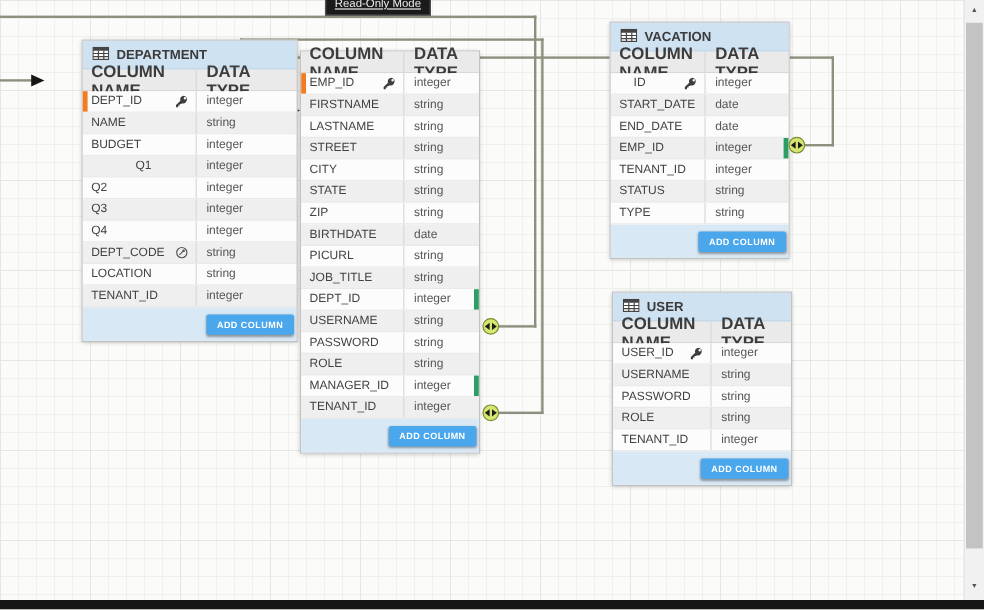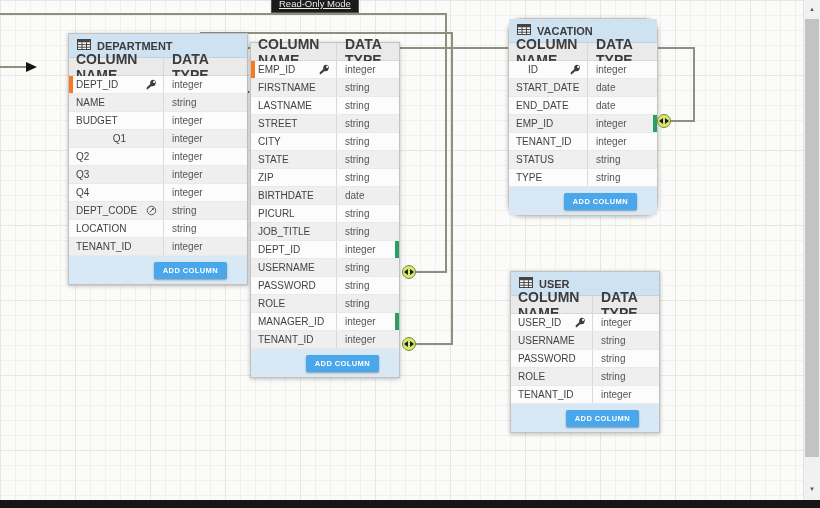--- a/index.html
+++ b/index.html
@@ -27,21 +27,21 @@
   .colhdr .ctype,.row .ctype{flex:1;border-left:1px solid #d9d9d9;display:flex;align-items:center;
     padding-left:8px;box-sizing:border-box}
   .row{height:18px;display:flex;font-size:10px;color:#424242;background:#fcfcfc;
     border-bottom:1px solid #e9e9e9;box-sizing:border-box;position:relative}
   .row.alt{background:#efefef}
   .row .ctype{color:#555}
   .keyicon{margin-left:auto;margin-right:6px;display:flex;align-items:center}
   .bar-left{position:absolute;left:0;top:0;bottom:0;width:4px;background:#f47b20}
   .bar-right{position:absolute;right:0;top:0;bottom:0;width:4px;background:#2d9e63}
   .ftr{height:28px;background:#d9e8f5;display:flex;justify-content:flex-end;
-    align-items:center;padding-right:20px;box-sizing:border-box}
+    align-items:center;padding-right:2px;box-sizing:border-box}
   .addbtn{height:17px;background:#4aa7ec;color:#fff;font-size:7.5px;font-weight:bold;
     letter-spacing:.4px;border:none;border-radius:2px;padding:0 9px;cursor:pointer;
     box-shadow:0 1px 2px rgba(0,0,0,.35);font-family:inherit}
   .conn{position:absolute;width:14px;height:14px;border-radius:50%;background:#d6e671;
     border:1px solid #7a8c33;box-sizing:border-box}
   .conn::before{content:"";position:absolute;left:1px;top:3px;width:0;height:0;
     border-top:3px solid transparent;border-bottom:3px solid transparent;border-right:4px solid #1c1c1c}
   .conn::after{content:"";position:absolute;right:1px;top:3px;width:0;height:0;
     border-top:3px solid transparent;border-bottom:3px solid transparent;border-left:4px solid #1c1c1c}
   #tooltip{position:absolute;left:271px;top:-5px;z-index:9;background:#1b1b1b;
@@ -334,21 +334,21 @@
             <span>TENANT_ID</span>
           </div>
           <div class="ctype">
             <span>integer</span>
           </div>
         </div>
         <div class="ftr">
           <button class="addbtn">ADD COLUMN</button>
         </div>
       </div>
-      <div class="tbl" style="left: 508px; top: 18px; width: 150px; border-radius: 13px;">
+      <div class="tbl" style="left: 508px; top: 18px; width: 150px;">
         <div class="tbl-title">
           <span class="tblicon"><svg width="14" height="11" viewBox="0 0 14 11">
               <rect x="0.5" y="0.5" width="13" height="10" fill="#fff" stroke="#454545"></rect>
               <rect x="0.5" y="0.5" width="13" height="2.8" fill="#454545"></rect>
               <path d="M0.5 5.6h13M0.5 8.2h13M5 3.2v7.3M9.5 3.2v7.3" stroke="#454545" stroke-width="1" fill="none"></path>
             </svg></span>
           <span>VACATION</span>
         </div>
         <div class="colhdr">
           <div class="cname" style="width: 78px;">
@@ -417,21 +417,21 @@
             <span>TYPE</span>
           </div>
           <div class="ctype">
             <span>string</span>
           </div>
         </div>
         <div class="ftr">
           <button class="addbtn">ADD COLUMN</button>
         </div>
       </div>
-      <div class="tbl" style="left: 510px; top: 243px; width: 150px; margin-top: 28px;">
+      <div class="tbl" style="left: 510px; top: 243px; width: 150px;">
         <div class="tbl-title">
           <span class="tblicon"><svg width="14" height="11" viewBox="0 0 14 11">
               <rect x="0.5" y="0.5" width="13" height="10" fill="#fff" stroke="#454545"></rect>
               <rect x="0.5" y="0.5" width="13" height="2.8" fill="#454545"></rect>
               <path d="M0.5 5.6h13M0.5 8.2h13M5 3.2v7.3M9.5 3.2v7.3" stroke="#454545" stroke-width="1" fill="none"></path>
             </svg></span>
           <span>USER</span>
         </div>
         <div class="colhdr">
           <div class="cname" style="width: 81px;">

